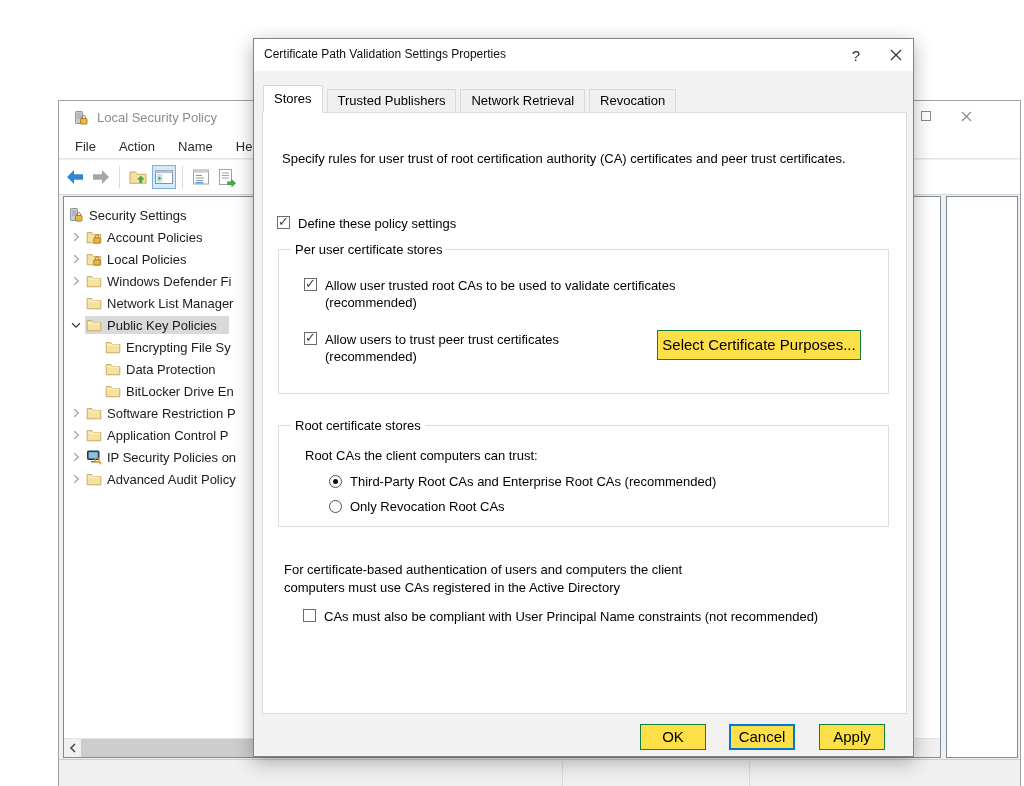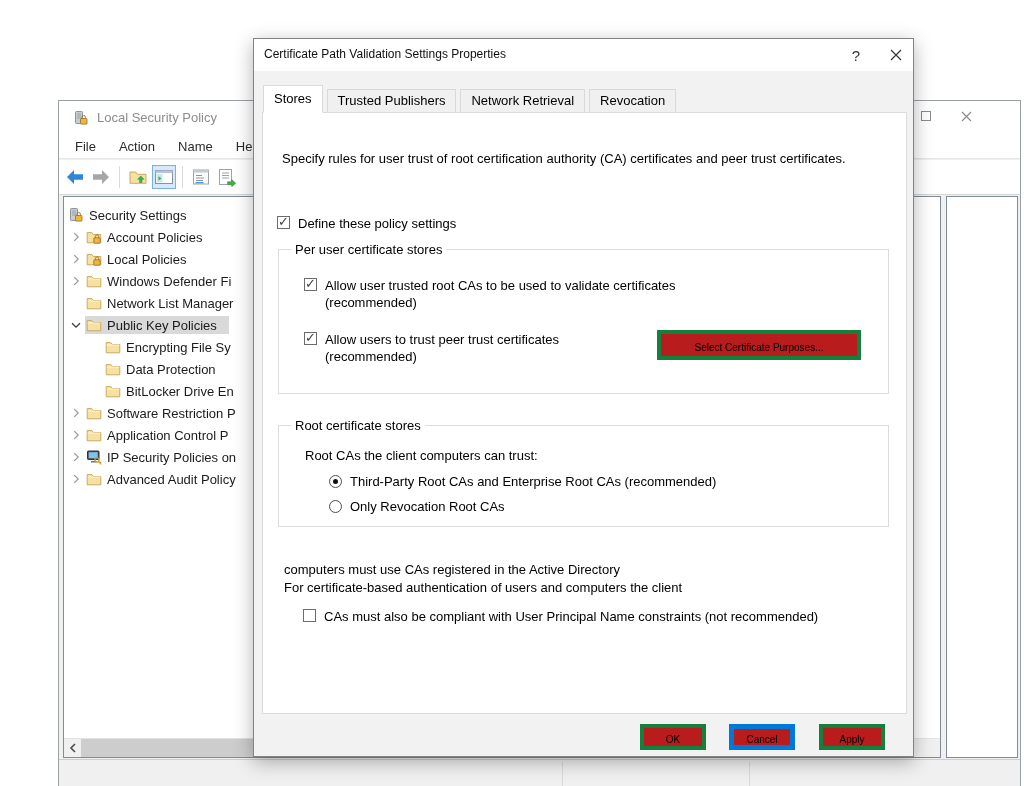--- a/index.html
+++ b/index.html
@@ -82,22 +82,22 @@
   .radiorow { position:absolute; z-index:2; }
   .radio { position:absolute; left:0; top:0; width:13px; height:13px; border:1px solid #4e4e4e;
            border-radius:50%; background:#fff; }
   .radio.selected::after { content:""; position:absolute; left:3px; top:3px; width:5px; height:5px;
                            border-radius:50%; background:#101010; }
   .radiolabel { position:absolute; left:21px; top:-1px; white-space:nowrap; }
 
   .gprompt { position:absolute; white-space:nowrap; z-index:2; }
   .para { position:absolute; left:30px; top:522px; line-height:18px; z-index:2; white-space:nowrap; }
 
-  .btn { position:absolute; height:26px; width:66px; background:#b91c1c; border:4px solid #15803d;
-         font-family:"Liberation Sans", sans-serif; font-size:10px; color:#000; text-align:center;
+  .btn { position:absolute; height:26px; width:66px; background:#fde047; border:1px solid #15803d;
+         font-family:"Liberation Sans", sans-serif; font-size:15px; color:#000; text-align:center;
          line-height:24px; z-index:2; }
   .btn.focused { border-color:#0078d7; box-shadow:inset 0 0 0 1px #0078d7; }
   .btn.purpose { width:204px; height:30px; line-height:28px; }
 
   svg { display:block; }
 </style>
 </head>
 <body>
 
 <div id="stage">
@@ -441,22 +441,22 @@
         <span class="radio selected"></span>
         <span class="radiolabel">Third-Party Root CAs and Enterprise Root CAs (recommended)</span>
       </div>
       <div class="radiorow" style="left:50px; top:74px;">
         <span class="radio"></span>
         <span class="radiolabel">Only Revocation Root CAs</span>
       </div>
     </div>
 
     <div class="para">
+      <div>For certificate-based authentication of users and computers the client</div>
       <div>computers must use CAs registered in the Active Directory</div>
-      <div>For certificate-based authentication of users and computers the client</div>
     </div>
 
     <div class="cbrow" style="left:49px; top:569px;">
       <span class="checkbox"></span>
       <span class="cblabel">CAs must also be compliant with User Principal Name constraints (not recommended)</span>
     </div>
 
     <button class="btn" style="left:386px; top:685px;">OK</button>
     <button class="btn focused" style="left:475px; top:685px;">Cancel</button>
     <button class="btn" style="left:565px; top:685px;">Apply</button>

